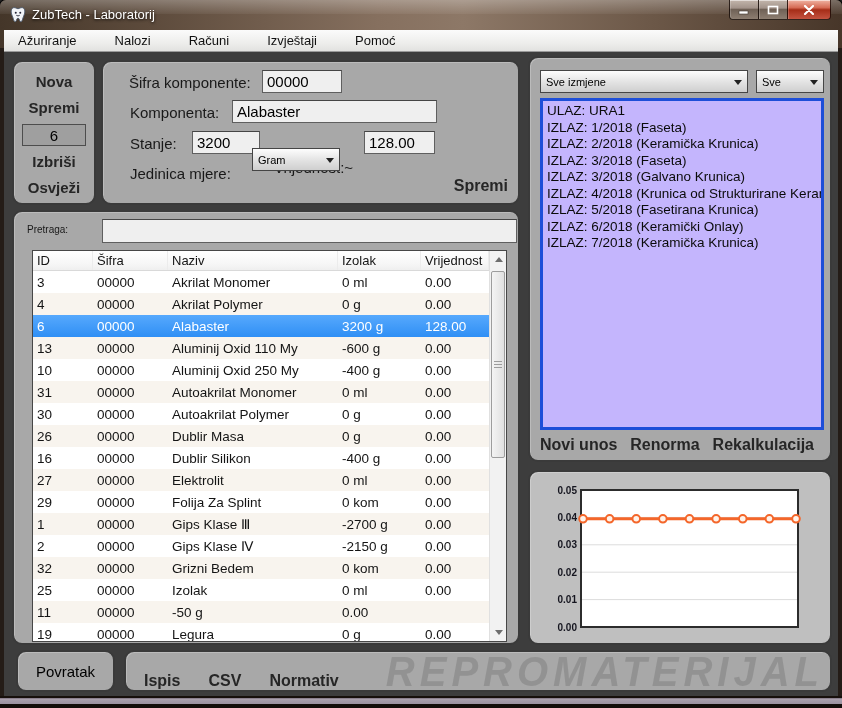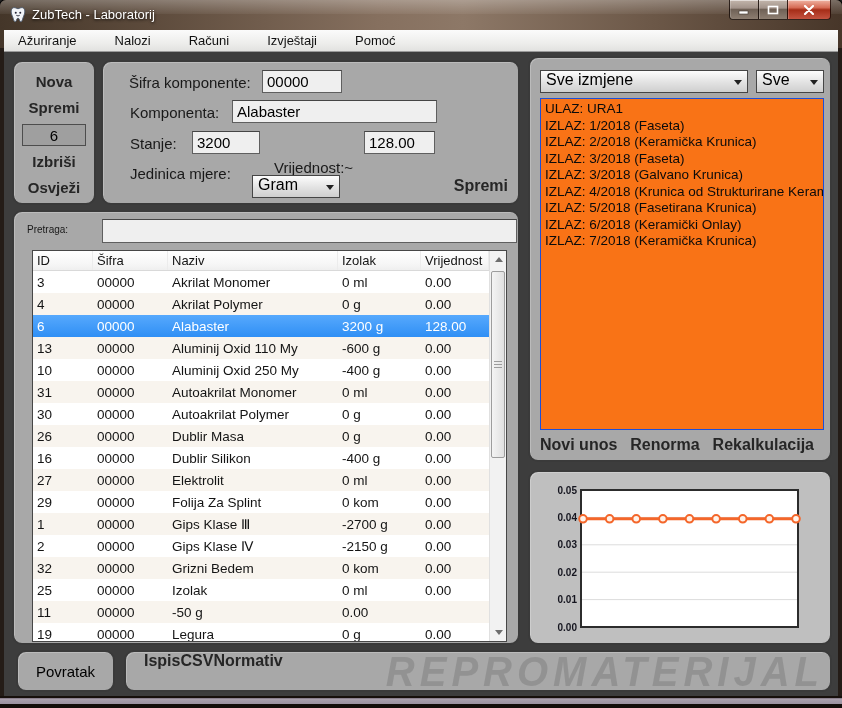--- a/index.html
+++ b/index.html
@@ -38,28 +38,28 @@
   .flat-btn{font-size:15px;font-weight:bold;color:#262626;cursor:pointer;line-height:20px;}
   .record-box{width:64px;height:22px;background:#9f9f9f;border:1px solid #4d4d4d;
     text-align:center;font-size:15px;color:#000;padding:0;}
   
   .form-panel{left:97px;top:8px;width:419px;height:145px;}
   .flabel{position:absolute;font-size:15px;color:#191919;}
   .tbox{position:absolute;height:23px;background:#efefef;border:1px solid #5f5f5f;
     border-top-color:#454545;font-size:15px;color:#000;padding:0 4px;}
   .combo{position:absolute;height:23px;border:1px solid #454545;
     background:linear-gradient(180deg,#fdfdfd,#e2e2e2 55%,#cfcfcf);
-    font-size:16px;color:#000;display:flex;padding-left:5px;cursor:pointer;}
+    font-size:11px;color:#000;display:flex;align-items:center;padding-left:5px;cursor:pointer;}
   .combo .arrow{position:absolute;right:5px;top:9px;width:0;height:0;
     border-left:4px solid transparent;border-right:4px solid transparent;border-top:5px solid #222;}
   .spremi-lbl{position:absolute;right:10px;bottom:8px;font-size:16px;font-weight:bold;color:#262626;cursor:pointer;}
   
   .history-panel{left:524px;top:4px;width:304px;height:406px;}
-  .listbox{position:absolute;left:10px;top:40px;width:284px;height:332px;background:#f97316;
-    border:1px solid #1d4ed8;overflow:hidden;padding-top:2px;}
+  .listbox{position:absolute;left:10px;top:40px;width:284px;height:332px;background:#c4b5fd;
+    border:3px solid #1d4ed8;overflow:hidden;padding-top:2px;}
   .list-item{font-size:13.5px;line-height:16.5px;color:#0b0b0b;white-space:nowrap;padding-left:4px;cursor:default;}
   .hist-btns{position:absolute;left:10px;right:16px;top:378px;display:flex;justify-content:space-between;}
   .hist-btn{font-size:16px;font-weight:bold;color:#262626;cursor:pointer;}
   
   .table-panel{left:8px;top:158px;width:508px;height:435px;}
   .search-lbl{position:absolute;left:13px;top:12px;font-size:10px;color:#191919;}
   .search-input{position:absolute;left:88px;top:7px;width:415px;height:24px;background:#efefef;
     border:1px solid #5f5f5f;border-top-color:#454545;font-size:15px;padding:0 4px;color:#000;}
   .grid-wrap{position:absolute;left:18px;top:38px;width:475px;height:392px;background:#fff;
     border:1px solid #474747;overflow:hidden;}
@@ -83,21 +83,21 @@
   .tri-dn{width:0;height:0;border-left:4px solid transparent;border-right:4px solid transparent;border-top:5px solid #6e6e6e;}
   .sb-thumb{position:absolute;left:1px;top:20px;width:14px;height:187px;border:1px solid #9d9d9d;border-radius:2px;
     background:linear-gradient(90deg,#f4f4f4,#e0e0e0);display:flex;align-items:center;justify-content:center;}
   .sb-thumb:after{content:"";width:8px;height:8px;
     background:repeating-linear-gradient(180deg,#9c9c9c 0 1px,transparent 1px 3px);}
   
   .chart-panel{left:524px;top:418px;width:304px;height:175px;background:#bfbfbf;}
   
   .back-panel{left:12px;top:598px;width:99px;height:42px;display:flex;align-items:center;justify-content:center;}
   .back-lbl{font-size:15px;font-weight:normal;color:#000000;cursor:pointer;}
-  .actions-panel{left:120px;top:598px;width:708px;height:42px;display:flex;align-items:flex-start;
+  .actions-panel{left:120px;top:598px;width:708px;height:42px;display:flex;align-items:flex-end;gap:28px;
     padding-left:18px;overflow:hidden;}
   .action-lbl{font-size:16px;font-weight:bold;color:#262626;cursor:pointer;z-index:2;}
   .watermark{position:absolute;right:6px;top:50%;transform:translateY(-50%) scaleY(1.08);
     font-size:40px;font-weight:bold;font-style:italic;letter-spacing:5px;color:#8f8f8f;opacity:.85;
     white-space:nowrap;pointer-events:none;}
   
   .bottom-frame{position:absolute;left:0;top:696px;width:842px;height:12px;
     background:linear-gradient(180deg,#17100c 0 2px,#8d8290 2px 3px,#aba1ae 3px,#9c92a0 8px,#140e0a 8px);}
 </style>
 </head>
@@ -161,21 +161,21 @@
     <div class="panel form-panel">
       <span class="flabel" style="left:26px;top:12px;">Šifra komponente:</span>
       <input class="tbox" style="left: 159px; top: 8px; width: 80px;" value="00000">
       <span class="flabel" style="left:27px;top:42px;">Komponenta:</span>
       <input class="tbox" style="left: 129px; top: 38px; width: 205px;" value="Alabaster">
       <span class="flabel" style="left:27px;top:73px;">Stanje:</span>
       <input class="tbox" style="left: 89px; top: 69px; width: 68px;" value="3200">
       <span class="flabel" style="left:171px;top:73px;margin-top:24px;">Vrijednost:~</span>
       <input class="tbox" style="left: 261px; top: 69px; width: 71px;" value="128.00">
       <span class="flabel" style="left:27px;top:103px;">Jedinica mjere:</span>
-      <div class="combo" style="left:149px;top:113px;width:88px;">
+      <div class="combo" style="left:149px;top:86px;width:88px;">
         <span>Gram</span>
         <span class="arrow"></span>
       </div>
       <span class="spremi-lbl">Spremi</span>
     </div>
 
     <div class="panel history-panel">
       <div class="combo" style="left:10px;top:12px;width:208px;">
         <span>Sve izmjene</span>
         <span class="arrow"></span>

